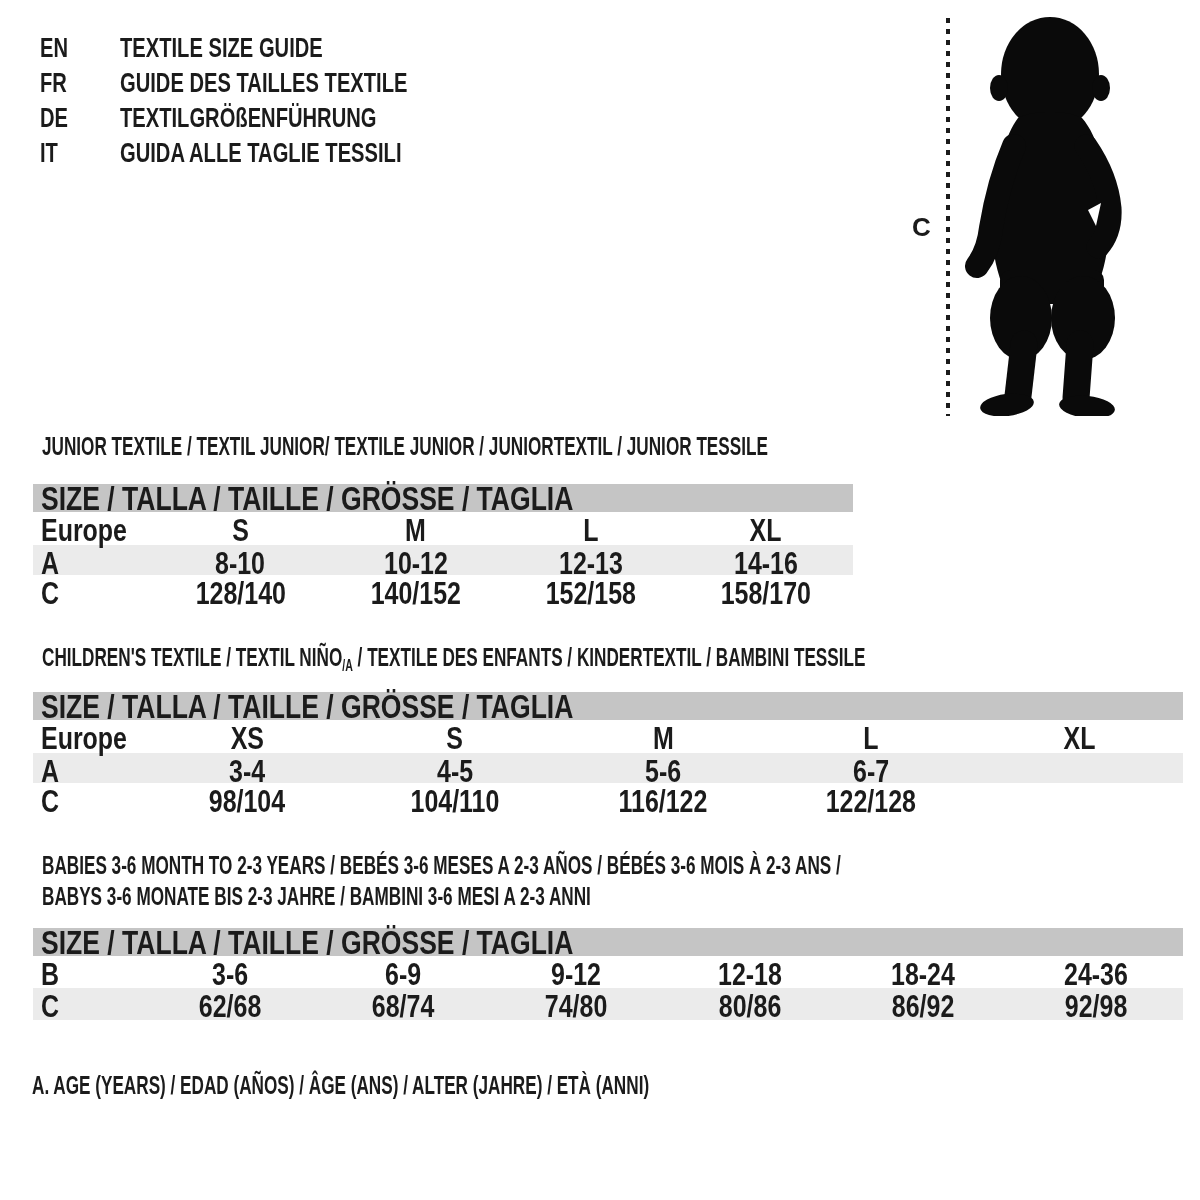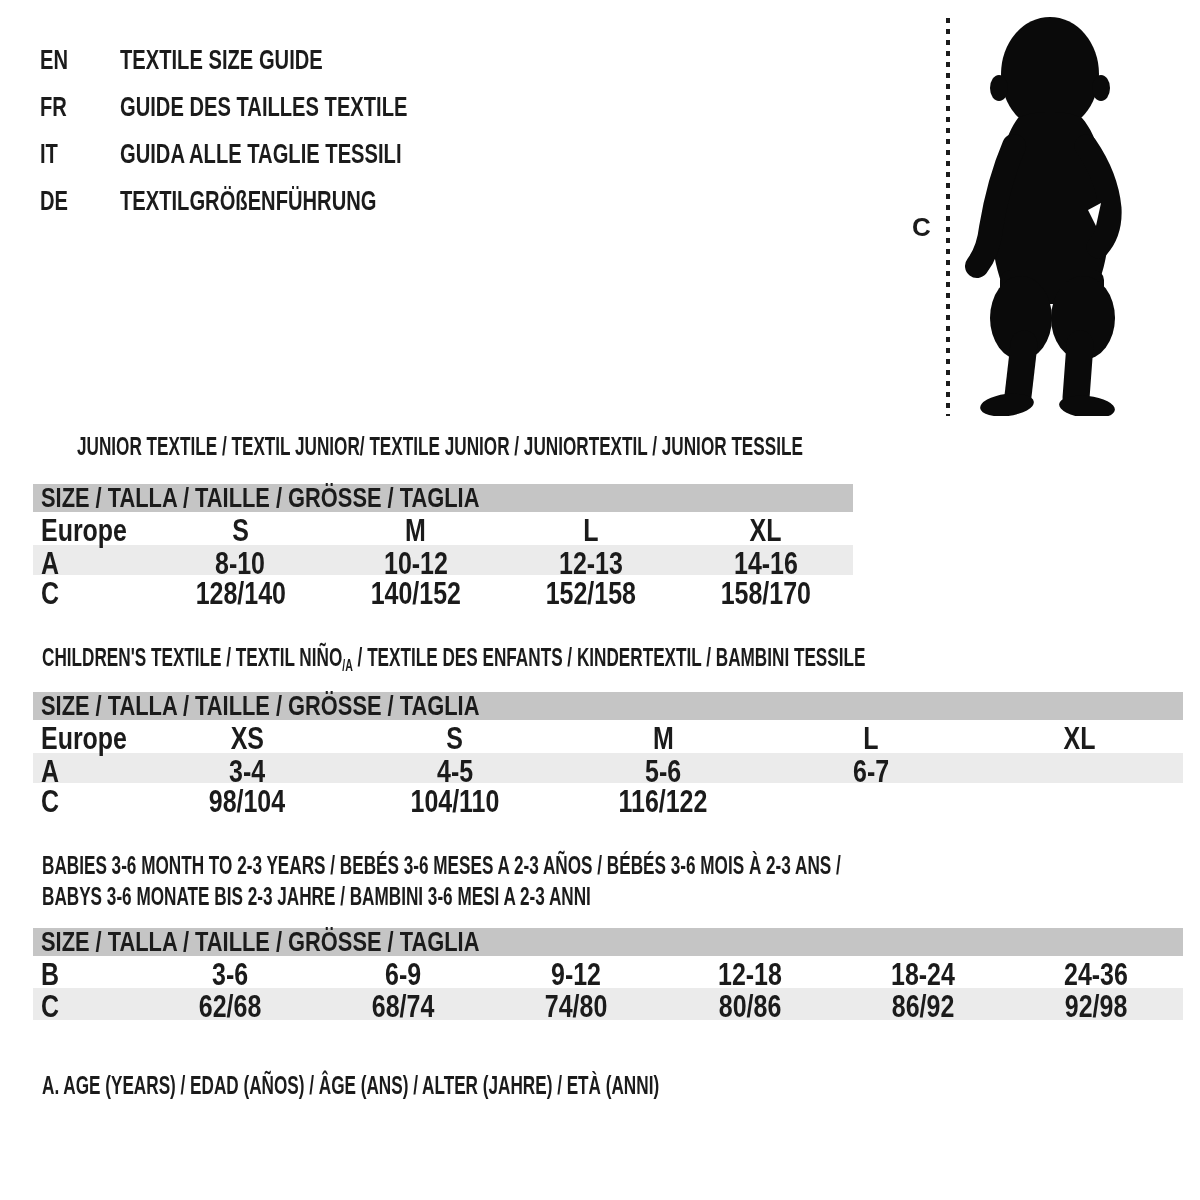--- a/index.html
+++ b/index.html
@@ -12,83 +12,83 @@
   
   .cnd { display:inline-block; white-space:nowrap; }
   .o-l { transform-origin:0 50%; }
   .o-c { transform-origin:50% 50%; }
   .s66 { transform:scaleX(.66); }
   .s72 { transform:scaleX(.72); }
   .s78 { transform:scaleX(.78); }
 
   
   .lang-block { position:absolute; left:40px; top:30px; }
-  .lang-row { display:flex; line-height:35px; font-size:28px;margin-top:12px; }
+  .lang-row { display:flex; line-height:35px; font-size:28px; }
   .lang-code { width:80px; }
 
   
   .measure-label { position:absolute; left:912px; top:212px; font-size:26px; }
   .dashed-line {
     position:absolute; left:946px; top:18px; width:4px; height:398px;
     background:repeating-linear-gradient(to bottom, var(--text,#1b1b1b) 0 5px, transparent 5px 11px);
   }
   .toddler { position:absolute; left:962px; top:14px; color:var(--silhouette,#0a0a0a); }
 
   
   .sec-head { position:absolute; font-size:26px; line-height:26px; }
-  .h-junior { left:42px; top:433px;margin-left:35px; }
+  .h-junior { left:42px; top:433px; }
   .h-children { left:42px; top:644px; }
   .h-babies { left:42px; top:850px; line-height:31px; }
   .sub-a { font-size:16px; vertical-align:-5px; }
 
   
   .size-table { position:absolute; }
   .t-junior { left:33px; top:484px; width:820px; }
   .t-children { left:33px; top:692px; width:1150px; }
   .t-babies { left:33px; top:928px; width:1150px; }
   .bar {
     height:28px; line-height:28px; background:var(--bar,#c5c5c5);
-    padding-left:8px; font-size:28px;
+    padding-left:8px; font-size:34px;
   }
   .grid { display:grid; align-items:center; font-size:32px; }
   .cols-j { grid-template-columns:120px repeat(4,1fr); }
   .cols-c { grid-template-columns:110px repeat(5,1fr); }
   .cols-b { grid-template-columns:110px repeat(6,1fr); }
   .rh33 { height:33px; }
   .rh30 { height:30px; }
   .rh32 { height:32px; }
   .row-stripe { background:var(--stripe,#ebebeb); }
   .cell { text-align:center; overflow:visible; }
   .cell.first { text-align:left; padding-left:8px; }
 
   
-  .legend { position:absolute; left:42px; top:1069px; }
+  .legend { position:absolute; left:32px; top:1069px; }
   .legend-line { line-height:32px; font-size:26px; }
 </style>
 </head>
 <body>
 
 <div class="page">
 
   <div class="lang-block">
     <div class="lang-row">
       <span class="lang-code"><span class="cnd o-l s72">EN</span></span>
       <span class="cnd o-l s72">TEXTILE SIZE GUIDE</span>
     </div>
     <div class="lang-row">
       <span class="lang-code"><span class="cnd o-l s72">FR</span></span>
       <span class="cnd o-l s72">GUIDE DES TAILLES TEXTILE</span>
     </div>
     <div class="lang-row">
+      <span class="lang-code"><span class="cnd o-l s72">DE</span></span>
+      <span class="cnd o-l s72">TEXTILGRÖßENFÜHRUNG</span>
+    </div>
+    <div class="lang-row">
       <span class="lang-code"><span class="cnd o-l s72">IT</span></span>
       <span class="cnd o-l s72">GUIDA ALLE TAGLIE TESSILI</span>
-    </div>
-    <div class="lang-row">
-      <span class="lang-code"><span class="cnd o-l s72">DE</span></span>
-      <span class="cnd o-l s72">TEXTILGRÖßENFÜHRUNG</span>
     </div>
   </div>
 
   <div class="measure-label">C</div>
   <div class="dashed-line"></div>
   <svg class="toddler" width="176" height="402" viewBox="0 0 176 402" aria-hidden="true">
     <g fill="currentColor">
       <ellipse cx="88" cy="60" rx="49" ry="57"></ellipse>
       <ellipse cx="37" cy="74" rx="9" ry="13"></ellipse>
       <ellipse cx="139" cy="74" rx="9" ry="13"></ellipse>
@@ -156,20 +156,21 @@
       <span class="cell"><span class="cnd o-c s78">3-4</span></span>
       <span class="cell"><span class="cnd o-c s78">4-5</span></span>
       <span class="cell"><span class="cnd o-c s78">5-6</span></span>
       <span class="cell"><span class="cnd o-c s78">6-7</span></span>
     </div>
     <div class="grid cols-c rh33">
       <span class="cell first"><span class="cnd o-l s78">C</span></span>
       <span class="cell"><span class="cnd o-c s78">98/104</span></span>
       <span class="cell"><span class="cnd o-c s78">104/110</span></span>
       <span class="cell"><span class="cnd o-c s78">116/122</span></span>
+      <span class="cell"><span class="cnd o-c s78">122/128</span></span>
     </div>
   </div>
 
   <div class="sec-head h-babies">
     <div><span class="cnd o-l s66">BABIES 3-6 MONTH TO 2-3 YEARS / BEBÉS 3-6 MESES A 2-3 AÑOS / BÉBÉS 3-6 MOIS À 2-3 ANS /</span></div>
     <div><span class="cnd o-l s66">BABYS 3-6 MONATE BIS 2-3 JAHRE / BAMBINI 3-6 MESI A 2-3 ANNI</span></div>
   </div>
   <div class="size-table t-babies">
     <div class="bar">
       <span class="cnd o-l s78">SIZE / TALLA / TAILLE / GRÖSSE / TAGLIA</span>

